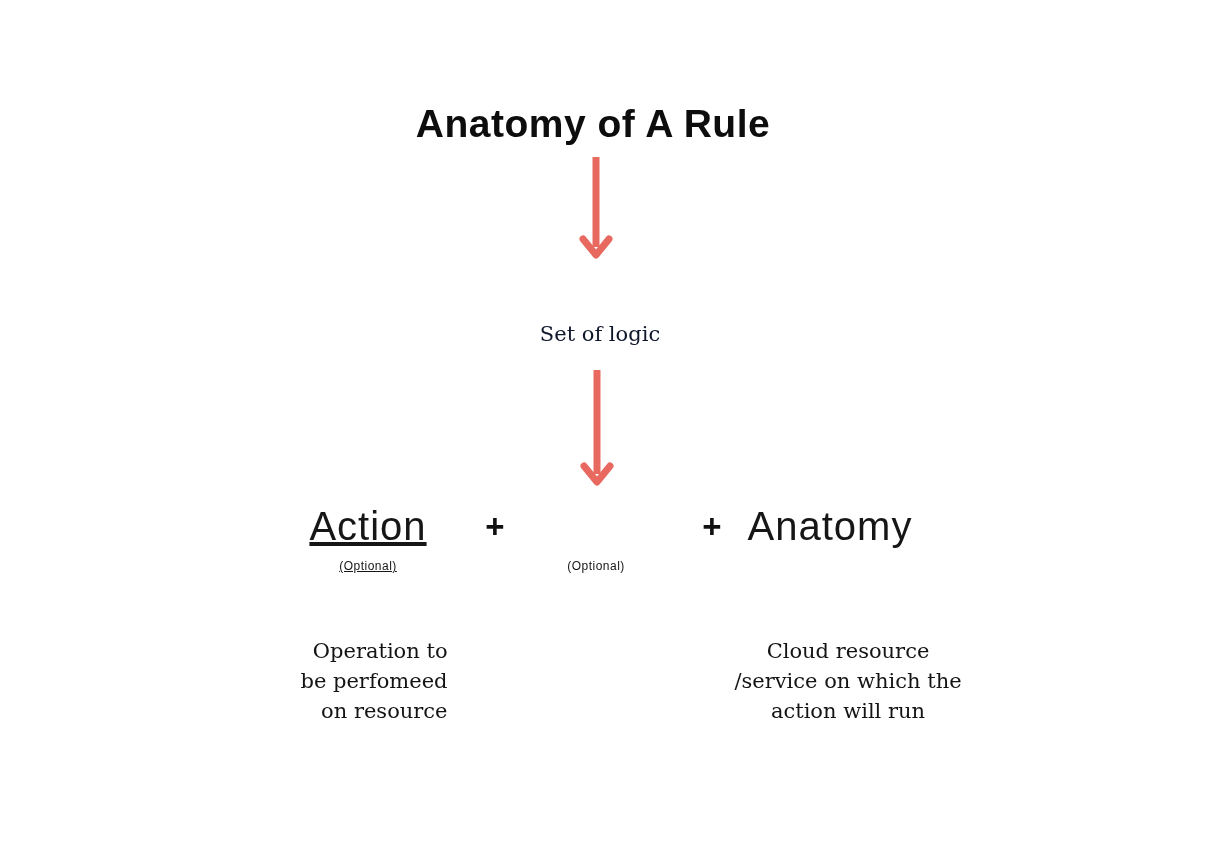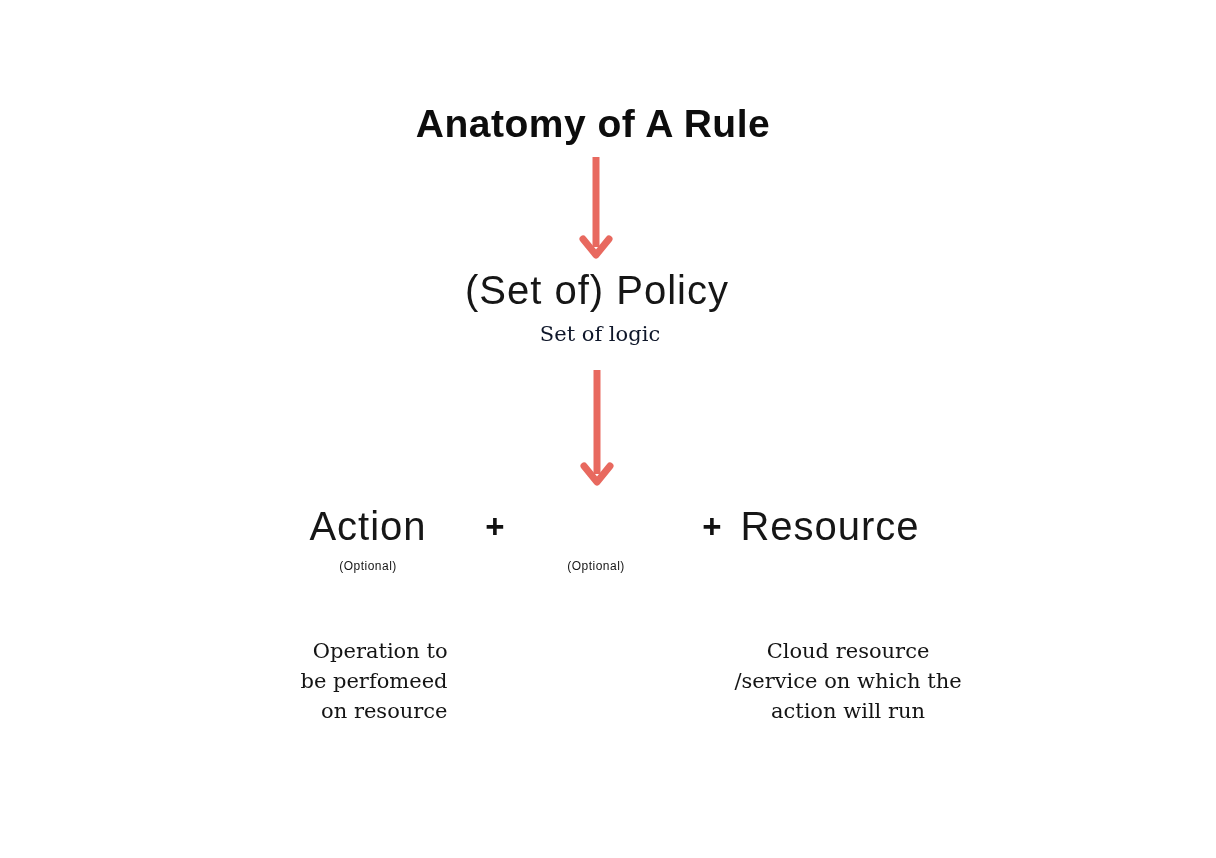--- a/index.html
+++ b/index.html
@@ -59,55 +59,54 @@
     top: 636px;
     font-family: "DejaVu Serif", serif;
     font-size: 21px;
     line-height: 30px;
     color: #141414;
     white-space: pre-line;
   }
   .desc-1 { left: 374px; text-align: right; }
   .desc-2 { left: 604px; }
   .desc-3 { left: 848px; text-align: center; }
-  .comp-1 { left: 368px; }
+  .comp-1 { left: 368px; text-decoration: underline; }
   .comp-2 { left: 596px; }
   .comp-3 { left: 830px; }
   .plus-1 { left: 495px; }
   .plus-2 { left: 712px; }
 </style>
 </head>
 <body>
 
 <div class="canvas">
 
   <div class="abs title">Anatomy of A Rule</div>
 
   <svg class="arrow-svg" style="left:576px; top:155px;" width="40" height="104" viewBox="0 0 40 104">
     <line x1="20" y1="2" x2="20" y2="92" stroke="#e8695f" stroke-width="7"></line>
     <polyline points="7,84 20,100 33,84" fill="none" stroke="#e8695f" stroke-width="7" stroke-linecap="round" stroke-linejoin="round"></polyline>
   </svg>
 
-  <div class="abs policy-label">(Set of) Policy</div>
 
   <div class="abs policy-sub">Set of logic</div>
 
   <svg class="arrow-svg" style="left:577px; top:368px;" width="40" height="118" viewBox="0 0 40 118">
     <line x1="20" y1="2" x2="20" y2="106" stroke="#e8695f" stroke-width="7"></line>
     <polyline points="7,98 20,114 33,98" fill="none" stroke="#e8695f" stroke-width="7" stroke-linecap="round" stroke-linejoin="round"></polyline>
   </svg>
 
   <div class="abs comp-label comp-1">Action</div>
 
   <div class="abs plus plus-1">+</div>
 
 
   <div class="abs plus plus-2">+</div>
 
-  <div class="abs comp-label comp-3">Resource</div>
+  <div class="abs comp-label comp-3">Anatomy</div>
 
   <div class="abs optional comp-1">(Optional)</div>
 
   <div class="abs optional comp-2">(Optional)</div>
 
   <div class="abs desc desc-1">Operation to
 be perfomeed
 on resource</div>
 
 

